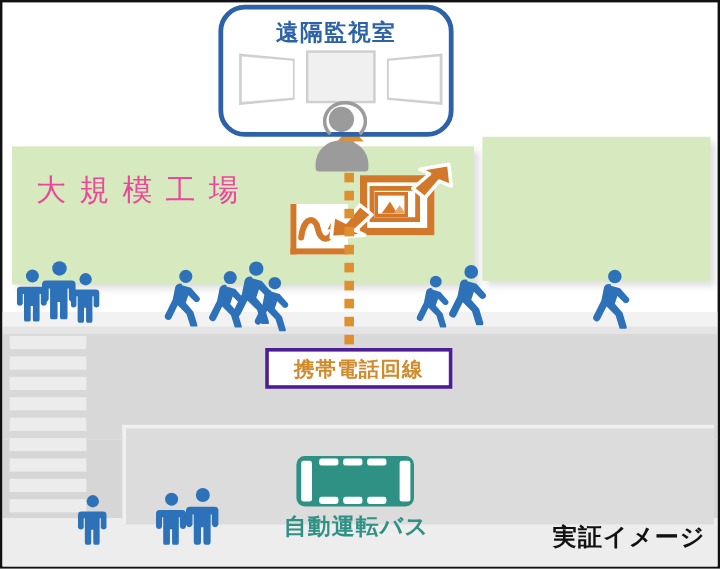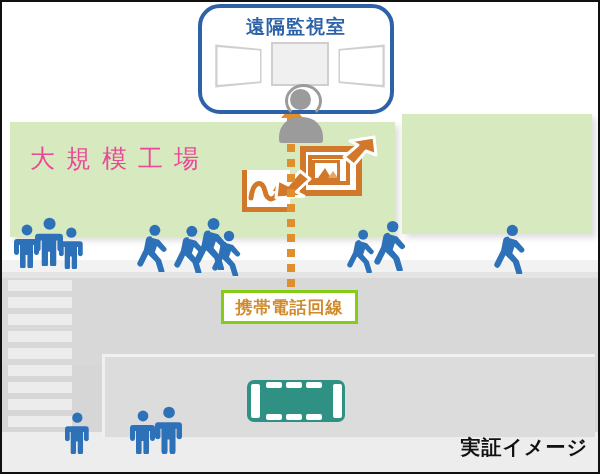--- a/index.html
+++ b/index.html
@@ -42,21 +42,21 @@
 
   #factory-label{
     position:absolute;left:28px;top:140px;
     font-size:25px;letter-spacing:11px;color:#ec4899;
     font-family:"DejaVu Sans","Liberation Sans",sans-serif;
     white-space:nowrap;
   }
 
   
   #remote-room{
-    position:absolute;left:196px;top:2px;width:196px;height:110px;
+    position:absolute;left:180px;top:2px;width:196px;height:110px;
     background:#ffffff;border:4px solid #2e62a8;border-radius:22px;
     box-sizing:border-box;
     padding-left:44px;
   }
   #remote-room-title{
     position:absolute;left:0;right:0;top:6px;text-align:center;
     font-size:19px;font-weight:bold;color:#2e62a8;letter-spacing:1px;
   }
   #monitors{position:absolute;left:0;right:0;top:33px;height:46px;}
   .monitor{
@@ -107,22 +107,22 @@
     border:4px solid #d2782a;background:#ffffff;box-sizing:border-box;
   }
   #image-inner{
     position:absolute;left:12px;top:14px;width:28px;height:21px;
     border:3px solid #d2782a;background:#ffffff;box-sizing:border-box;overflow:hidden;
   }
   .arrow-in{position:absolute;}
 
   
   #mobile-line-box{
-    position:absolute;left:219px;top:288px;width:137px;height:34px;
-    background:#ffffff;border:3px solid #84cc16;box-sizing:border-box;
+    position:absolute;left:219px;top:288px;width:156px;height:34px;
+    background:#ffffff;border:3px solid #4c1d95;box-sizing:border-box;
     display:flex;align-items:center;justify-content:center;
   }
   #mobile-line-label{font-size:17px;font-weight:bold;color:#d08a2a;letter-spacing:1px;}
 
   
   #bus{
     position:absolute;left:245px;top:378px;width:98px;height:42px;
     background:#2e9183;border-radius:7px;
   }
   .bus-win{position:absolute;background:#ffffff;border-radius:2px;}
@@ -284,15 +284,16 @@
   <div id="bus">
       <div class="bus-win" style="left: 4px; top: 4px; width: 9px; height: 34px;"></div>
       <div class="bus-win" style="left: 86px; top: 4px; width: 9px; height: 34px;"></div>
       <div class="bus-win" style="left: 19px; top: 2px; width: 16px; height: 6px;"></div>
       <div class="bus-win" style="left: 39px; top: 2px; width: 16px; height: 6px;"></div>
       <div class="bus-win" style="left: 59px; top: 2px; width: 16px; height: 6px;"></div>
       <div class="bus-win" style="left: 19px; top: 34px; width: 16px; height: 6px;"></div>
       <div class="bus-win" style="left: 39px; top: 34px; width: 16px; height: 6px;"></div>
       <div class="bus-win" style="left: 59px; top: 34px; width: 16px; height: 6px;"></div>
     </div>
+  <div id="bus-label">自動運転バス</div>
 
   <div id="caption">実証イメージ</div>
 </div>
 
 </body></html>

